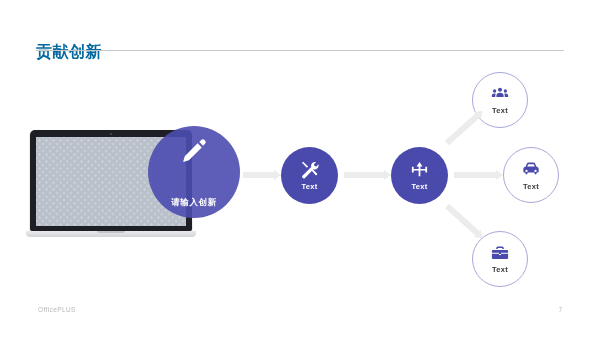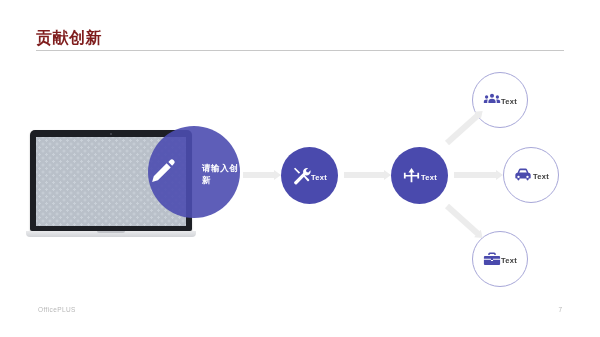--- a/index.html
+++ b/index.html
@@ -7,22 +7,22 @@
     width:600px;height:337px;
     background:#ffffff;
     font-family:"Liberation Sans","DejaVu Sans",sans-serif;
     overflow:hidden;
     position:relative;
   }
   .slide{position:absolute;inset:0;background:#fff;}
 
   
   .title{
-    position:absolute;left:36px;top:28px;
-    font-size:16px;font-weight:bold;color:#7f1d1d;
+    position:absolute;left:36px;top:42px;
+    font-size:16px;font-weight:bold;color:#0369a1;
     letter-spacing:.5px;white-space:nowrap;
   }
   .title-rule{
     position:absolute;left:36px;top:50px;width:528px;height:1px;
     background:#c8c8c8;
   }
 
   
   .laptop{position:absolute;left:26px;top:130px;width:170px;height:108px;}
   .laptop-lid{
@@ -49,21 +49,21 @@
     border-radius:0 0 4px 4px;
   }
   .laptop-base:after{
     content:"";position:absolute;left:50%;top:0;margin-left:-14px;
     width:28px;height:2px;background:#c2c4c9;border-radius:0 0 3px 3px;
   }
 
   
   .node{
     position:absolute;border-radius:50%;
-    display:flex;flex-direction:row;
+    display:flex;flex-direction:column;
     align-items:center;justify-content:center;
     box-sizing:border-box;
   }
   .node .ico{display:block;line-height:0;}
   .node .lab{
     font-size:7.5px;font-weight:bold;letter-spacing:.3px;
     margin-top:3px;
   }
 
   

